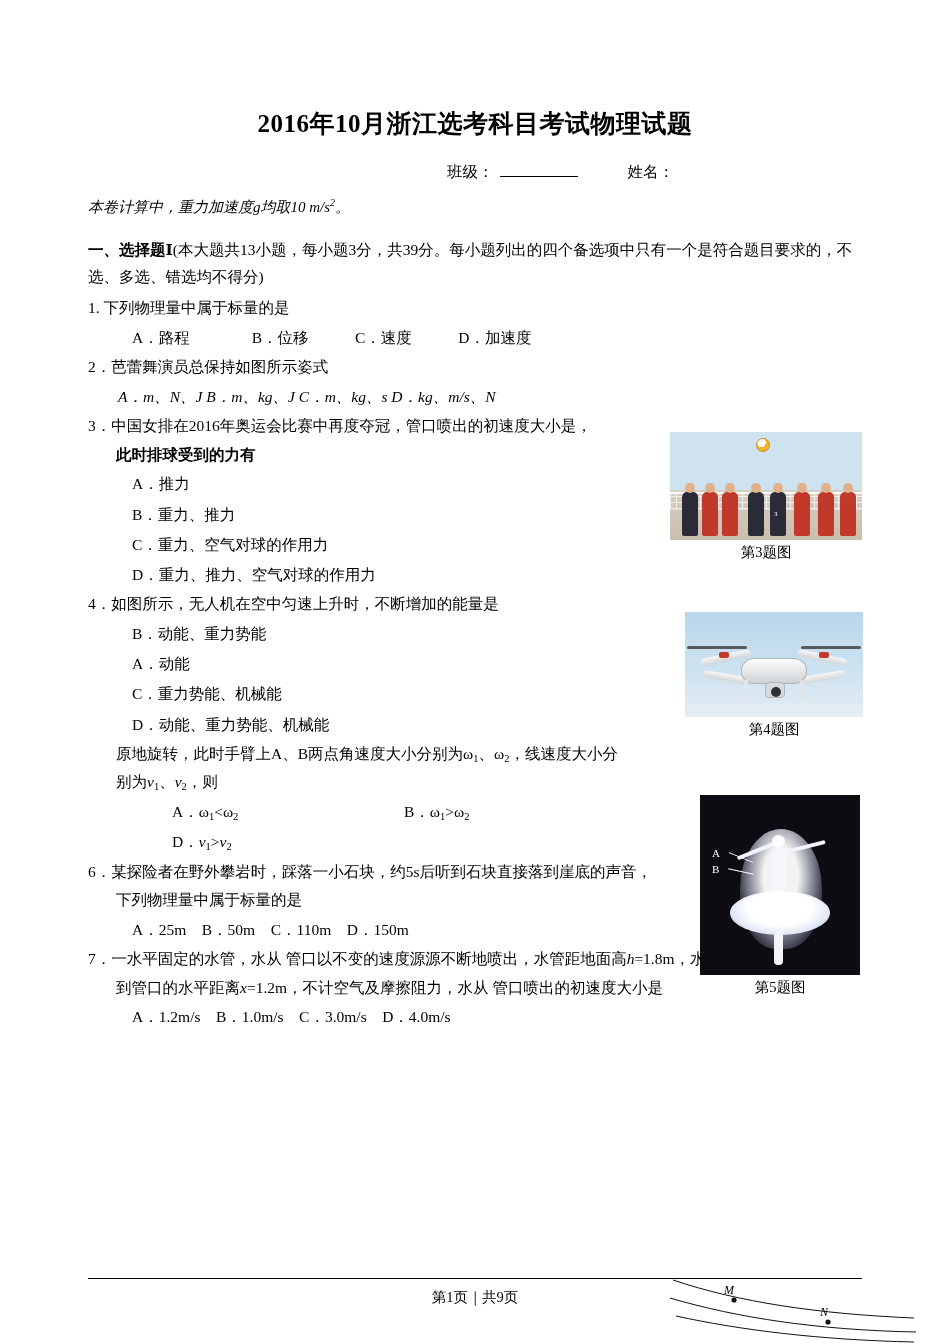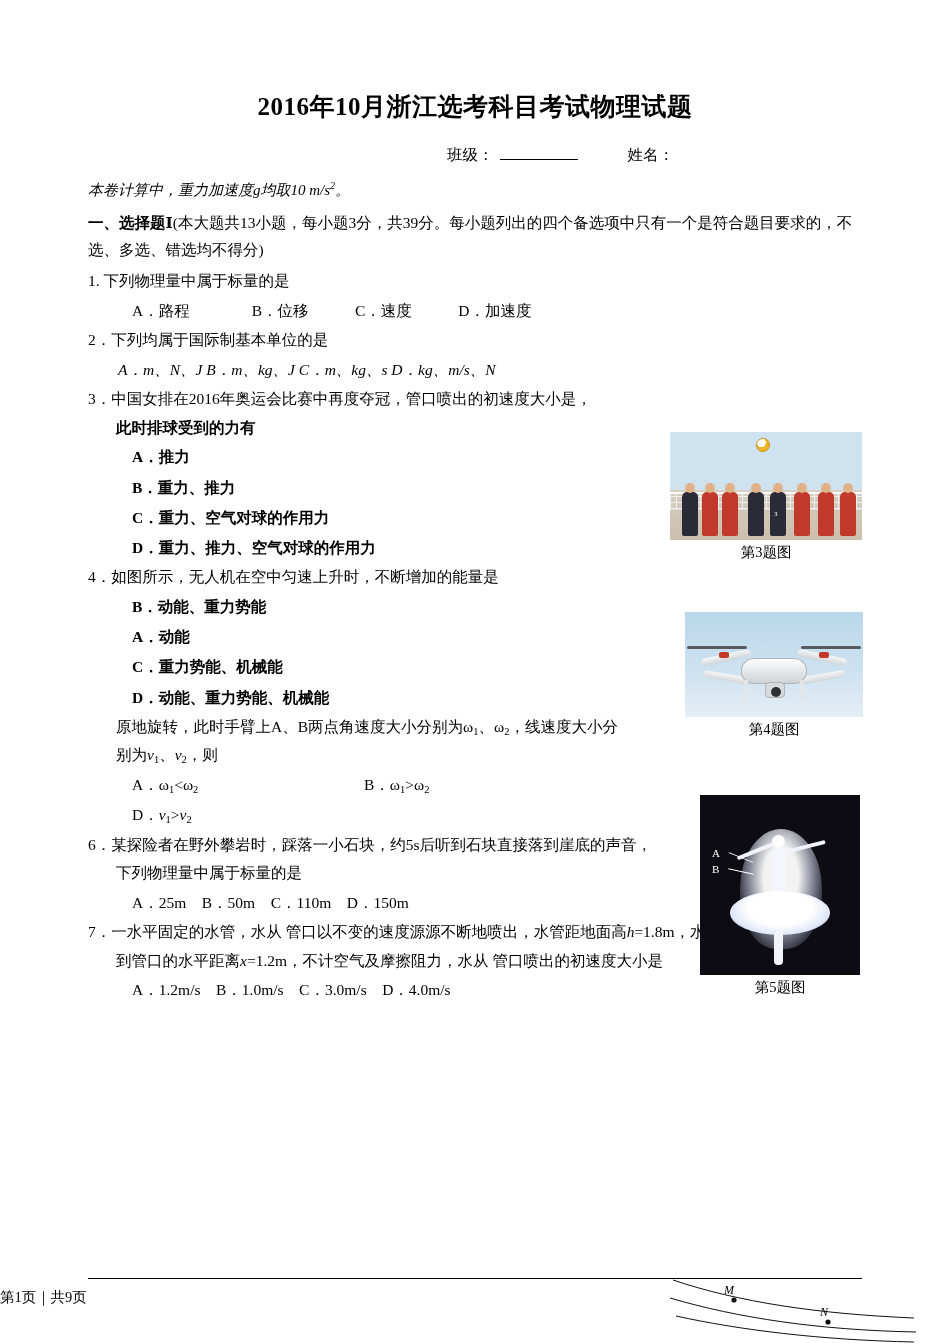--- a/index.html
+++ b/index.html
@@ -20,21 +20,21 @@
     left: 0; top: 0;
     width: 950px;
     height: 1344px;
     padding: 56px 88px 0 88px;
   }
   .doc-title {
     text-align: center;
     font-size: 25px;
     font-weight: bold;
     letter-spacing: 0.5px;
-    margin-top: 34px;
+    margin-top: 51px;
     margin-bottom: 22px;
   }
   .idline {
     display: flex;
     justify-content: flex-end;
     align-items: baseline;
     font-size: 15.5px;
     padding-right: 188px;
     margin-bottom: 14px;
   }
@@ -44,21 +44,21 @@
     width: 78px;
     border-bottom: 1px solid #000;
     margin: 0 6px;
     height: 14px;
   }
   .idline .gap { display: inline-block; width: 44px; }
 
   .notice {
     font-size: 15px;
     font-style: italic;
-    margin-bottom: 9px;
+    margin-bottom: 19px;
   }
   .notice sup { font-size: 10px; }
 
   .sec-head {
     font-size: 15.5px;
     line-height: 1.75;
     margin-bottom: 4px;
   }
   .sec-head b { font-weight: bold; }
 
@@ -67,23 +67,24 @@
     line-height: 1.85;
     position: relative;
   }
   .q .stem { display: block; }
   .q .stem.indent { text-indent: 28px; font-weight: bold; }
   .opts {
     padding-left: 44px;
     font-size: 15.5px;
     line-height: 1.95;
   }
-  .opts .row { display: block; font-weight: bold; }
+  .opts .row { display: block; }
   .opts .col2 {
     display: flex;
+    margin-left: 40px;
   }
   .opts .col2 > span:first-child { width: 232px; display: inline-block; }
   .italic { font-style: italic; }
   .sub { font-size: 10.5px; vertical-align: -0.25em; }
 
   
   .fig {
     position: absolute;
     text-align: center;
   }
@@ -152,21 +153,21 @@
   .f5 .labB { position:absolute; left:12px; top:68px; color:#fff; font-size:11px;}
 
   
   .f8 { left: 668px; top: 1272px; width: 250px; height: 72px; }
   .f8 svg { display:block; }
 
   .footer {
     position: absolute;
     left: 0; right: 0;
     top: 1288px;
-    text-align: left;
+    text-align: center;
     font-size: 14.5px;
   }
   .footer .hr {
     position: absolute;
     left: 88px; right: 88px;
     top: -10px;
     border-top: 1px solid #000;
   }
 </style>
 </head>
@@ -190,21 +191,21 @@
   <div class="sec-head">
     <b>一、选择题Ⅰ</b><span>(本大题共13小题，每小题3分，共39分。每小题列出的四个备选项中只有一个是符合题目要求的，不选、多选、错选均不得分)</span>
   </div>
 
   <div class="q">
     <span class="stem"><span>1.</span> <span>下列物理量中属于标量的是</span></span>
     <div class="opts">A．路程　　　　B．位移　　　C．速度　　　D．加速度</div>
   </div>
 
   <div class="q">
-    <span class="stem"><span>2．</span><span>下列均属于国际制基本单位的是</span></span>
+    <span class="stem"><span>2．</span><span>芭蕾舞演员总保持如图所示姿式</span></span>
     <div class="opts italic" style="padding-left:30px">A．m、N、J  B．m、kg、J  C．m、kg、s  D．kg、m/s、N</div>
   </div>
 
   <div class="q">
     <span class="stem"><span>3．</span><span>中国女排在2016年奥运会比赛中再度夺冠，管口喷出的初速度大小是，</span></span>
     <span class="stem indent">此时排球受到的力有</span>
     <div class="opts">
       <span class="row">A．推力</span>
       <span class="row">B．重力、推力</span>
       <span class="row">C．重力、空气对球的作用力</span>

